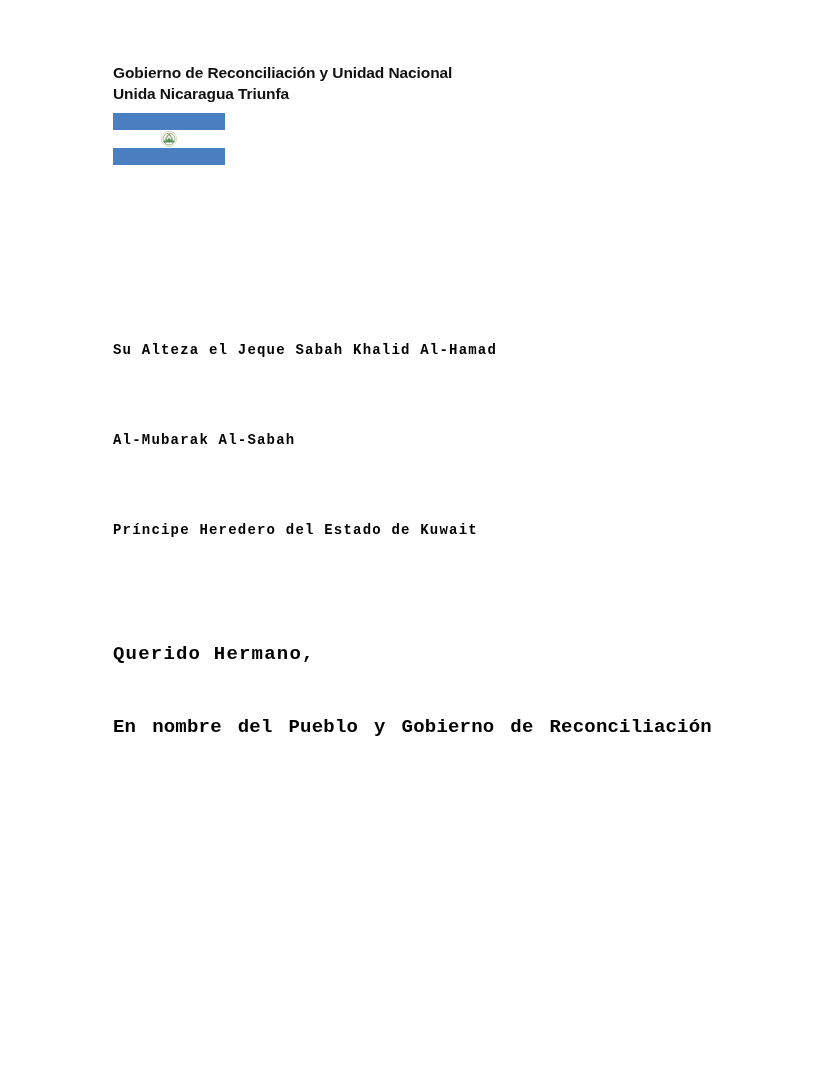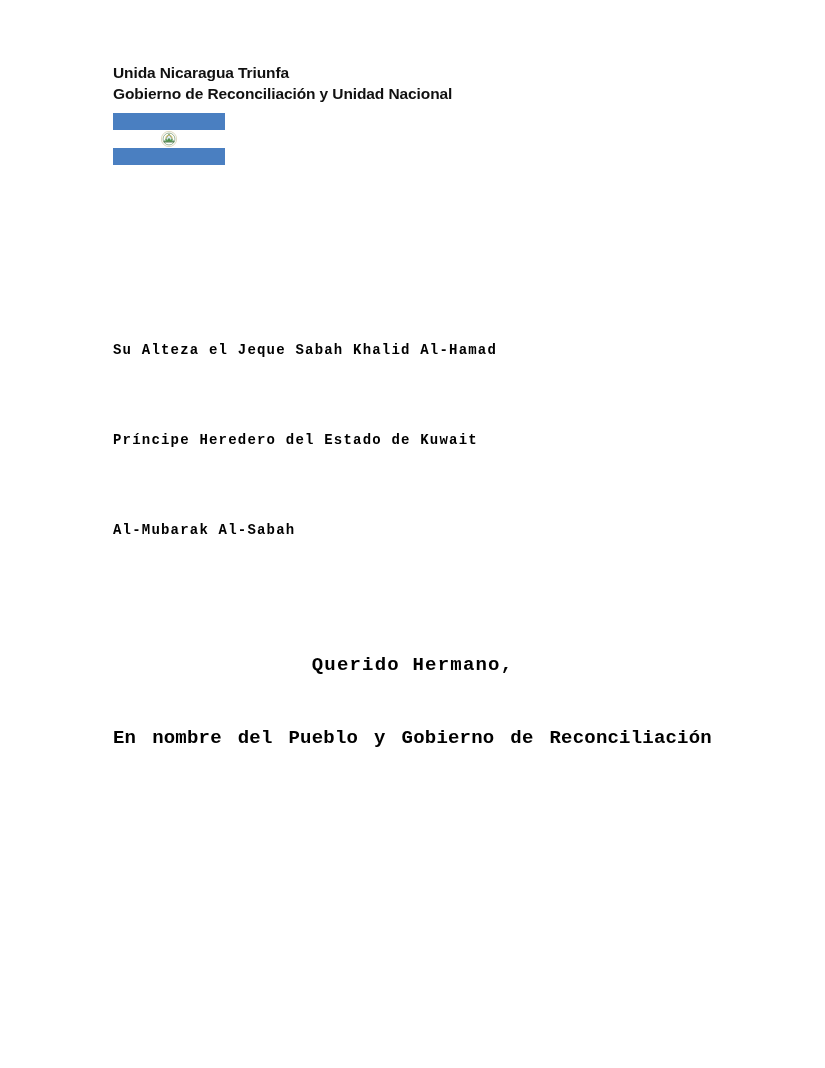--- a/index.html
+++ b/index.html
@@ -78,26 +78,25 @@
     white-space: pre;
   }
   .block-addressee {
     margin-top: 57px;
     font-size: 14px;
     line-height: 30px;
     letter-spacing: 1.2px;
     white-space: pre;
   }
   .block-salutation {
-    margin-top: 45px;
+    margin-top: 34px;
     font-size: 19px;
     line-height: 30px;
     letter-spacing: 1.2px;
     white-space: pre;
-    text-align: center;
   }
   .block-body {
     margin-top: 38px;
     font-size: 19px;
     line-height: 40px;
     letter-spacing: 0.2px;
     text-align: justify;
     text-justify: inter-word;
   }
   .body-line {
@@ -112,22 +111,22 @@
   .body-line.justified > span {
     white-space: pre;
   }
 </style>
 </head>
 <body>
 
 <div class="page">
 
   <div class="letterhead">
+    <div class="letterhead-line">Gobierno de Reconciliación y Unidad Nacional</div>
     <div class="letterhead-line">Unida Nicaragua Triunfa</div>
-    <div class="letterhead-line">Gobierno de Reconciliación y Unidad Nacional</div>
   </div>
 
   <div class="flag">
     <div class="flag-band flag-band-blue"></div>
     <div class="flag-band flag-band-white">
       <svg class="flag-emblem" viewBox="0 0 40 40">
         <circle cx="20" cy="20" r="18" fill="#ffffff" stroke="#d8d2b4" stroke-width="2"></circle>
         <circle cx="20" cy="20" r="14" fill="#ffffff" stroke="#3f6f3a" stroke-width="1.2"></circle>
         <path d="M20 8 L32 27 L8 27 Z" fill="#dfe9f2" stroke="#3f6f3a" stroke-width="1.4"></path>
         <path d="M20 17 L26 26 L14 26 Z" fill="#4e8f4a"></path>
@@ -138,22 +137,22 @@
       </svg>
     </div>
     <div class="flag-band flag-band-blue"></div>
   </div>
 
   <div class="letter">
 
 
     <div class="block-addressee">
       <div>Su Alteza el Jeque Sabah Khalid Al-Hamad</div>
+      <div>Al-Mubarak Al-Sabah</div>
       <div>Príncipe Heredero del Estado de Kuwait</div>
-      <div>Al-Mubarak Al-Sabah</div>
     </div>
 
     <div class="block-salutation">Querido Hermano,</div>
 
     <div class="block-body">
         <div class="body-line justified">
           <span>En</span>
           <span>nombre</span>
           <span>del</span>
           <span>Pueblo</span>

